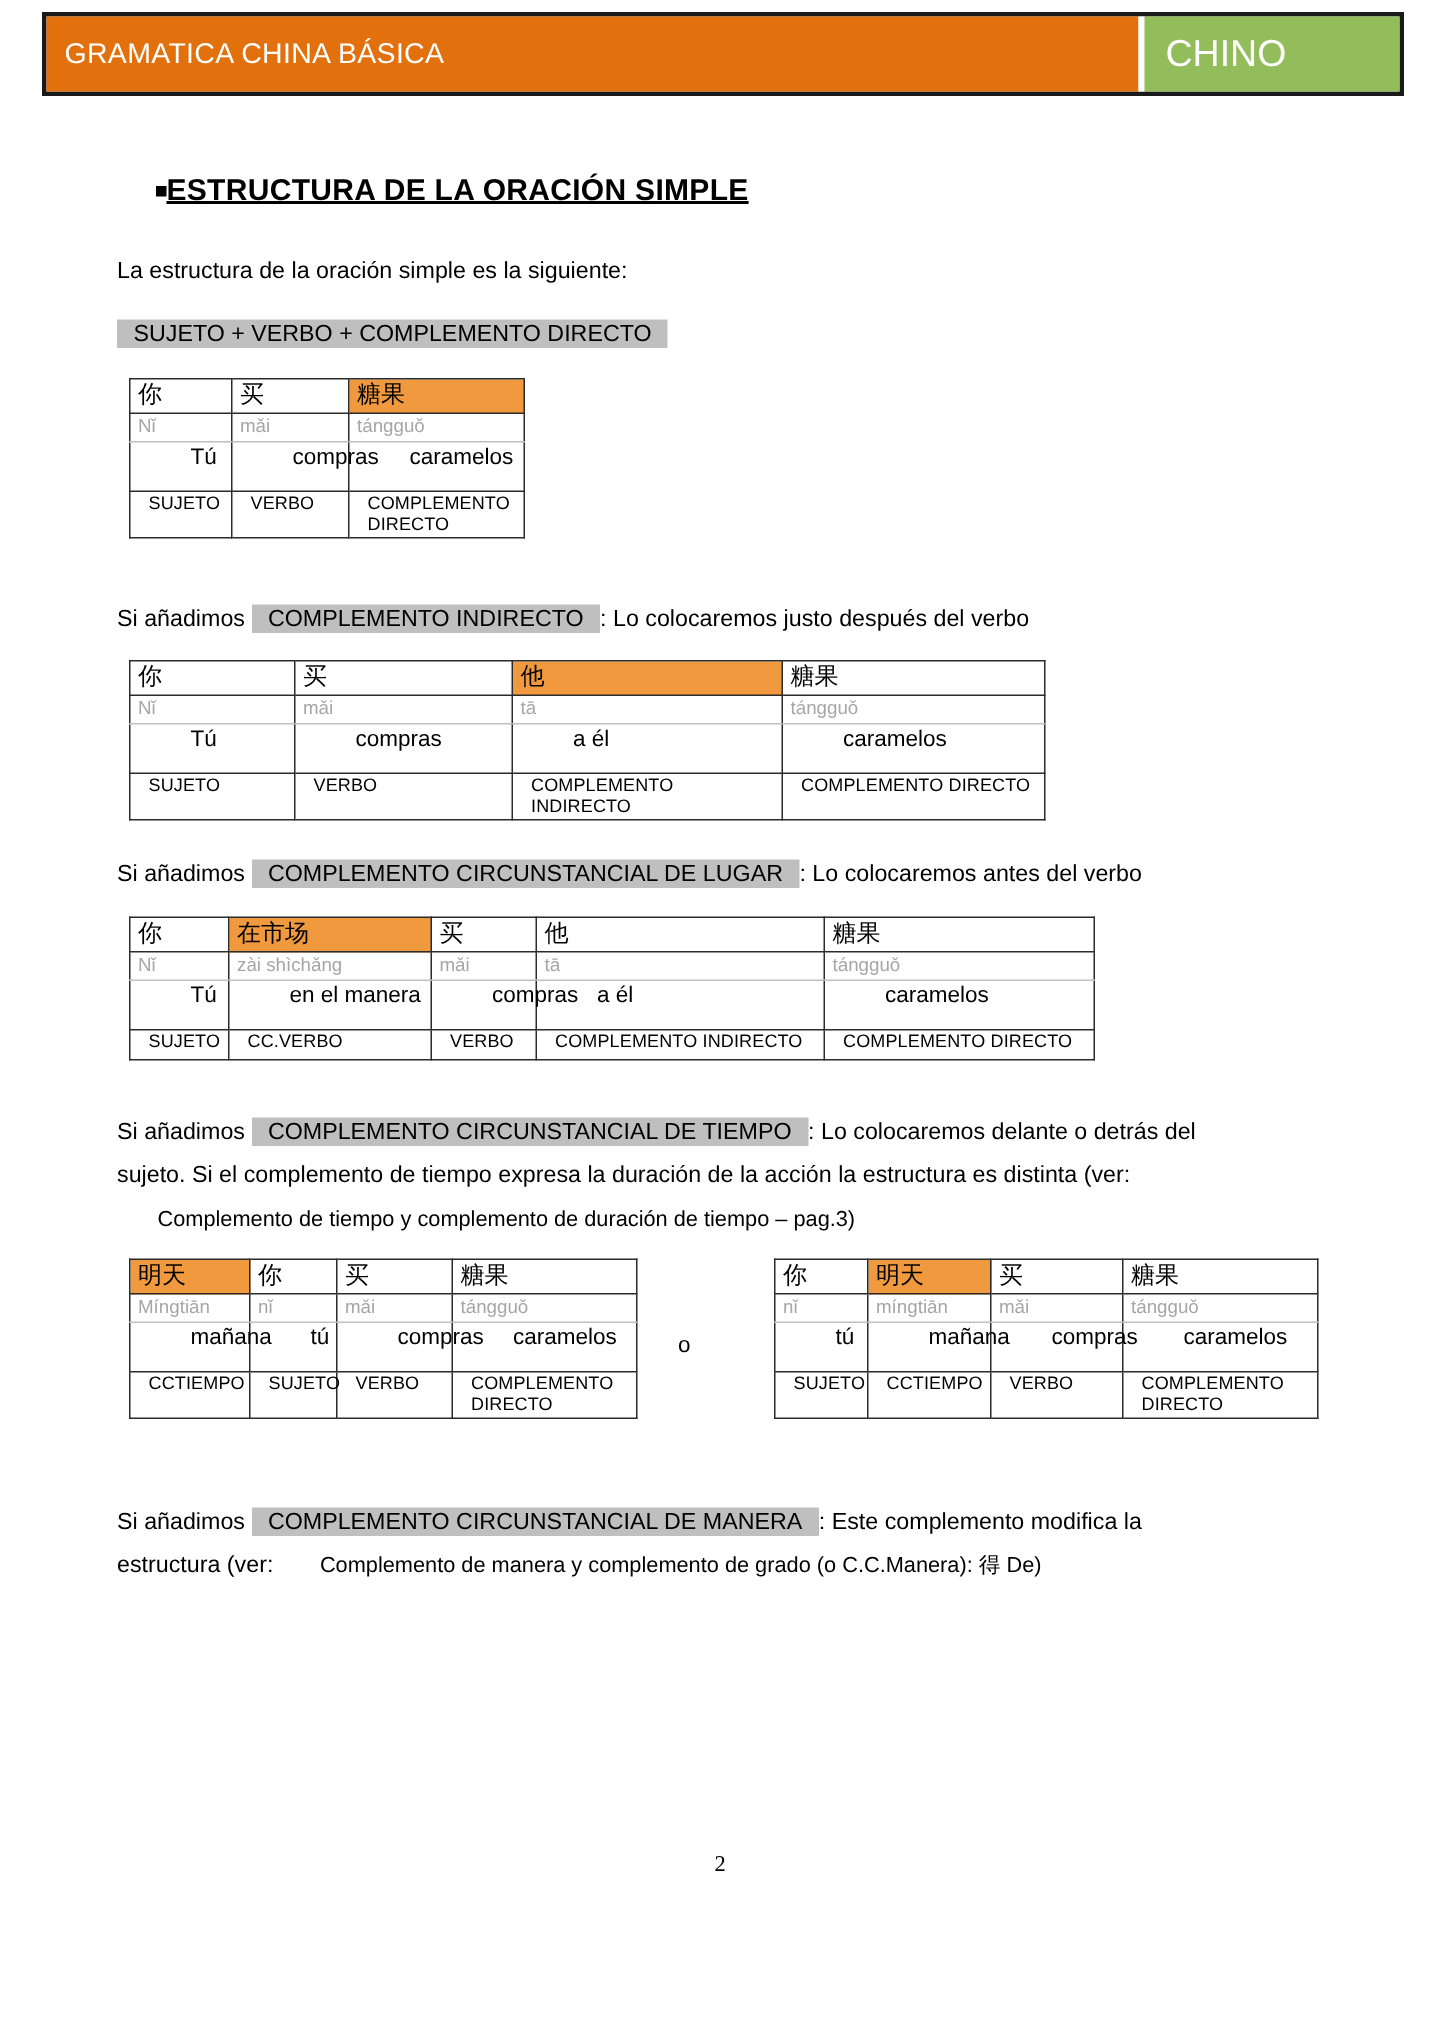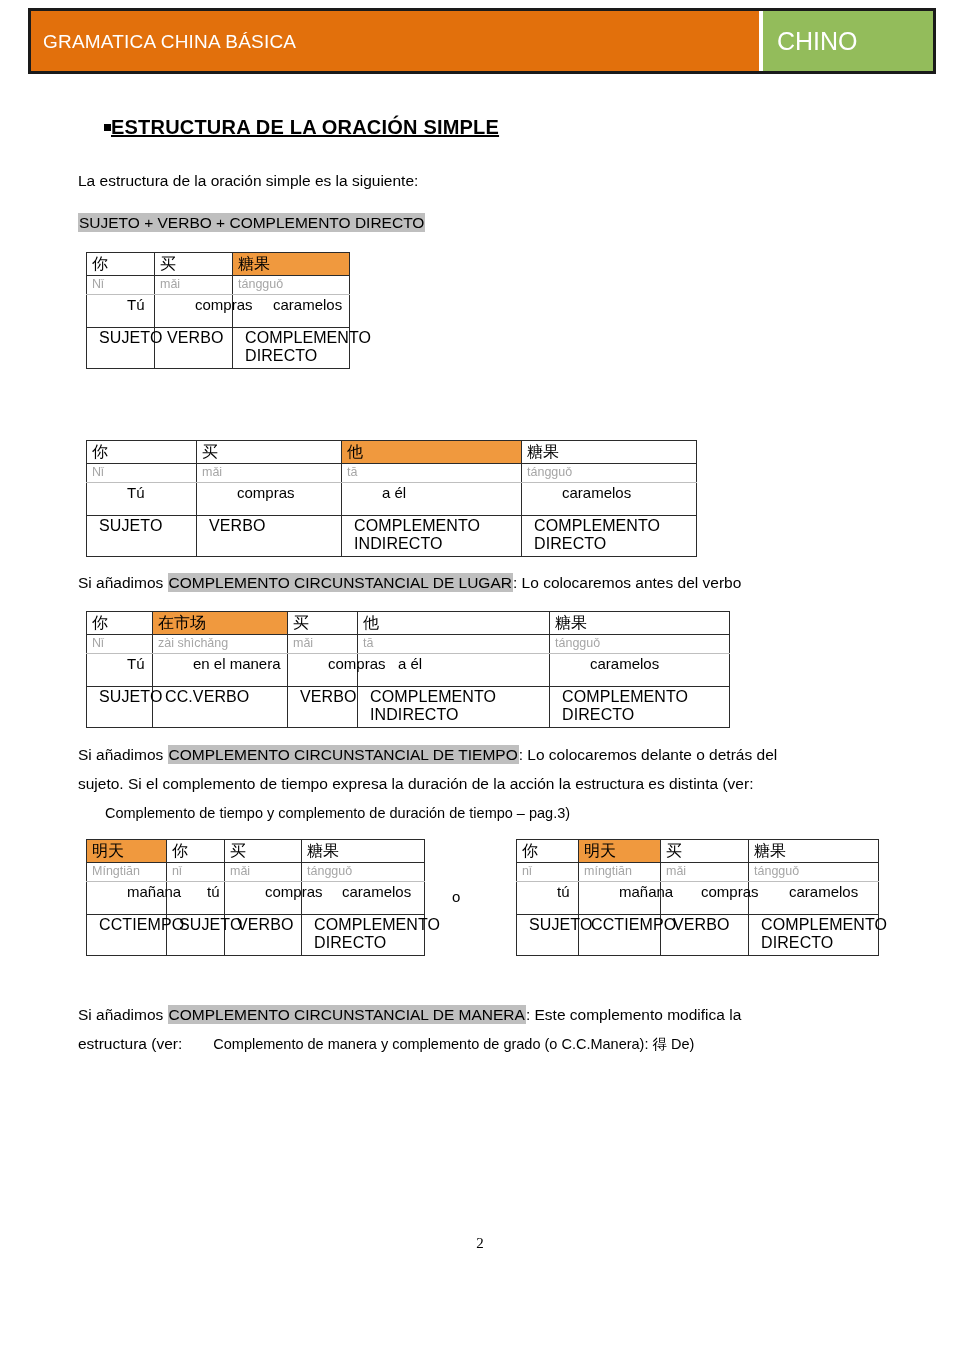--- a/index.html
+++ b/index.html
@@ -10,21 +10,21 @@
     font-family: "Liberation Sans", sans-serif;
     color: #000000;
     overflow: hidden;
   }
   .page { position: relative; width: 960px; height: 1358px; }
 
   
   .header {
     position: absolute;
     left: 28px; top: 8px;
-    width: 908px; height: 66px;
+    width: 908px; height: 56px;
     border: 3px solid #1a1a1a;
     display: flex;
     background: #ffffff;
     text-align: center;
   }
   .header-title {
     flex: 1 1 auto;
     background: #E2700C;
     color: #ffffff;
     display: flex;
@@ -70,21 +70,21 @@
 
   
   .para {
     position: absolute;
     font-size: 15.5px;
     line-height: 25px;
     color: #000;
   }
   .hl-gray {
     background: #BFBFBF;
-    padding: 1px 1px;
+    padding: 1px 11px;
   }
   .smaller {
     font-size: 14.5px;
     margin-left: 27px;
   }
 
   
   table.gram {
     position: absolute;
     border-collapse: collapse;
@@ -108,21 +108,21 @@
     border-top: 1px solid #bfbfbf;
     border-bottom: 1px solid #bfbfbf;
     height: 18px;
   }
   tr.span-es td {
     font-size: 15px;
     height: 33px;
     padding-left: 40px;
   }
   tr.role td {
-    font-size: 16px;
+    font-size: 12px;
     height: 20px;
     letter-spacing: 0.1px;
     padding-left: 12px;
   }
   td.orange { background: #F0993E; }
 
   .conj-o {
     position: absolute;
     font-size: 15px;
   }
@@ -182,20 +182,23 @@
         <td>caramelos</td>
       </tr>
       <tr class="role">
         <td>SUJETO</td>
         <td>VERBO</td>
         <td>COMPLEMENTO DIRECTO</td>
       </tr>
     </tbody>
   </table>
 
+  <div class="para" style="left:78px; top:400px;">
+    <span>Si añadimos </span><span class="hl-gray">COMPLEMENTO INDIRECTO</span><span>: Lo colocaremos justo después del verbo</span>
+  </div>
 
   <table class="gram" style="left:86px; top:440px; width:610px;">
     <colgroup>
         <col style="width:110px">
         <col style="width:145px">
         <col style="width:180px">
         <col style="width:175px">
       </colgroup>
     <tbody>
       <tr class="han">

